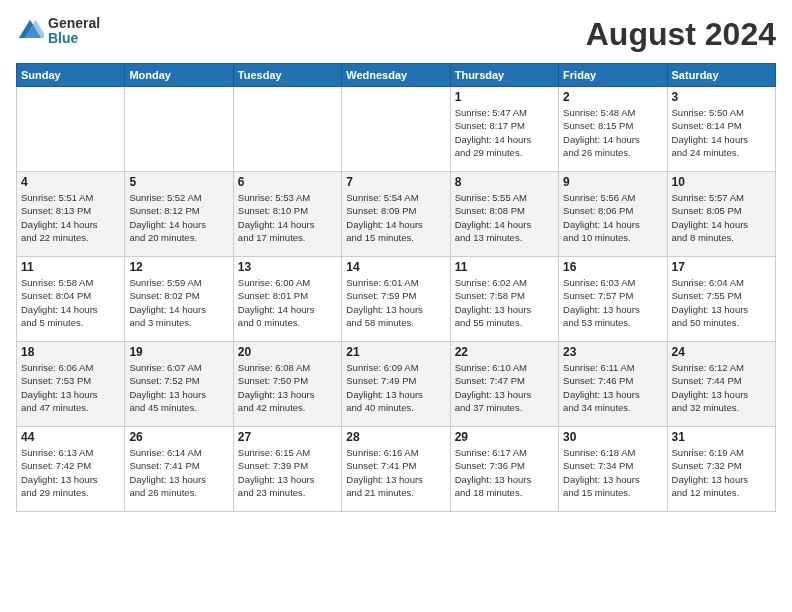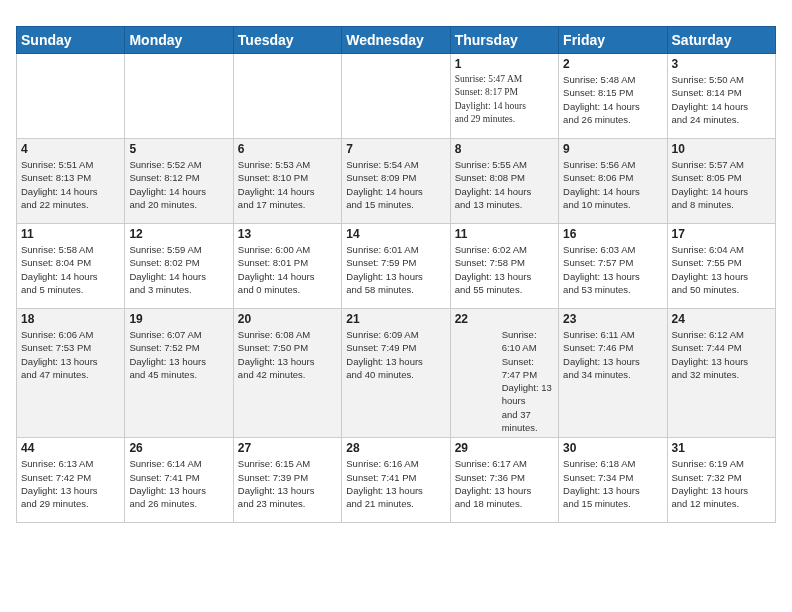--- a/index.html
+++ b/index.html
@@ -55,21 +55,21 @@
     .calendar-table {
       width: 100%;
       border-collapse: collapse;
       font-size: 10px;
     }
     .calendar-table thead th {
       background: #2271b3;
       color: #fff;
       padding: 5px 4px;
       text-align: left;
-      font-size: 14px;
+      font-size: 11px;
       font-weight: bold;
       border: 1px solid #1a5a96;
     }
     .calendar-table tbody td {
       border: 1px solid #ccc;
       vertical-align: top;
       padding: 3px 4px;
       width: 108px;
       min-height: 80px;
       height: 85px;
@@ -92,21 +92,32 @@
       line-height: 1.4;
     }
     .empty-cell {
       background: #fff !important;
     }
   </style>
 </head>
 <body>
 
 <div class="header">
+  <div class="logo">
+    <svg class="logo-icon" viewBox="0 0 40 40">
+      <polygon points="20,4 36,30 4,30" fill="#2271b3"></polygon>
+      <polygon points="28,4 44,30 12,30" fill="#5ba3d9" opacity="0.6"></polygon>
+    </svg>
+    <div class="logo-text">
+      <span class="logo-general">General</span>
+      <span class="logo-blue">Blue</span>
+    </div>
+  </div>
   <div class="title-block">
+    <div class="main-title">August 2024</div>
   </div>
 </div>
 
 <table class="calendar-table">
   <thead>
     <tr>
     <th>Sunday</th>
         <th>Monday</th>
         <th>Tuesday</th>
         <th>Wednesday</th>
@@ -116,21 +127,21 @@
       </tr>
   </thead>
   <tbody>
   <tr>
         <td class="empty-cell"></td>
         <td class="empty-cell"></td>
         <td class="empty-cell"></td>
         <td class="empty-cell"></td>
         <td>
           <div class="day-number">1</div>
-          <div class="day-info" style="white-space: pre-line; font-family: Liberation Serif, serif;">Sunrise: 5:47 AM
+          <div class="day-info" style="white-space: pre-line;">Sunrise: 5:47 AM
 Sunset: 8:17 PM
 Daylight: 14 hours
 and 29 minutes.</div>
         </td>
         <td>
           <div class="day-number">2</div>
           <div class="day-info" style="white-space: pre-line;">Sunrise: 5:48 AM
 Sunset: 8:15 PM
 Daylight: 14 hours
 and 26 minutes.</div>
@@ -269,21 +280,21 @@
         </td>
         <td>
           <div class="day-number">21</div>
           <div class="day-info" style="white-space: pre-line;">Sunrise: 6:09 AM
 Sunset: 7:49 PM
 Daylight: 13 hours
 and 40 minutes.</div>
         </td>
         <td>
           <div class="day-number">22</div>
-          <div class="day-info" style="white-space: pre-line; margin-left: 47px;">Sunrise: 6:10 AM
+          <div class="day-info" style="white-space: pre-line;">Sunrise: 6:10 AM
 Sunset: 7:47 PM
 Daylight: 13 hours
 and 37 minutes.</div>
         </td>
         <td>
           <div class="day-number">23</div>
           <div class="day-info" style="white-space: pre-line;">Sunrise: 6:11 AM
 Sunset: 7:46 PM
 Daylight: 13 hours
 and 34 minutes.</div>

